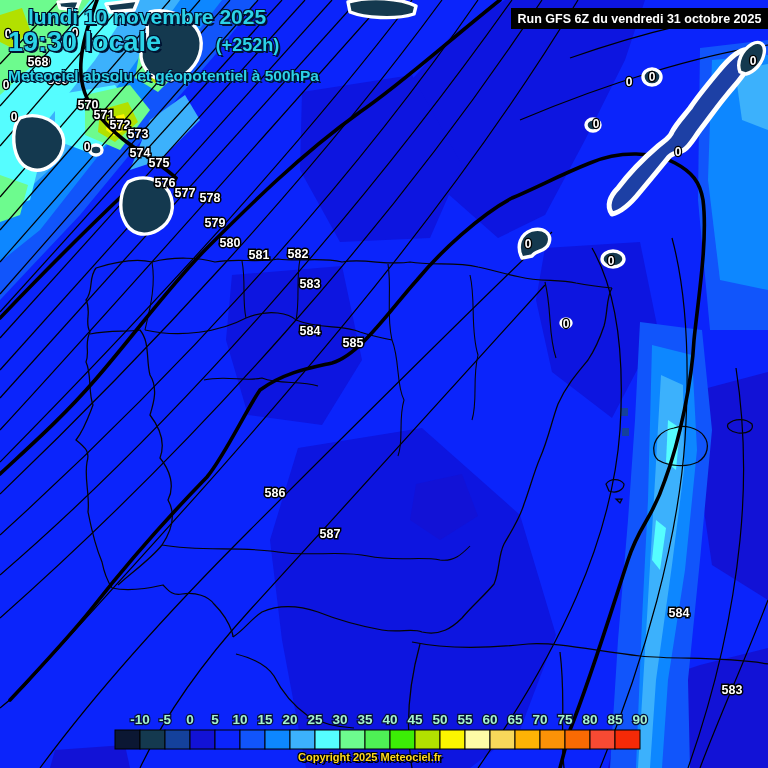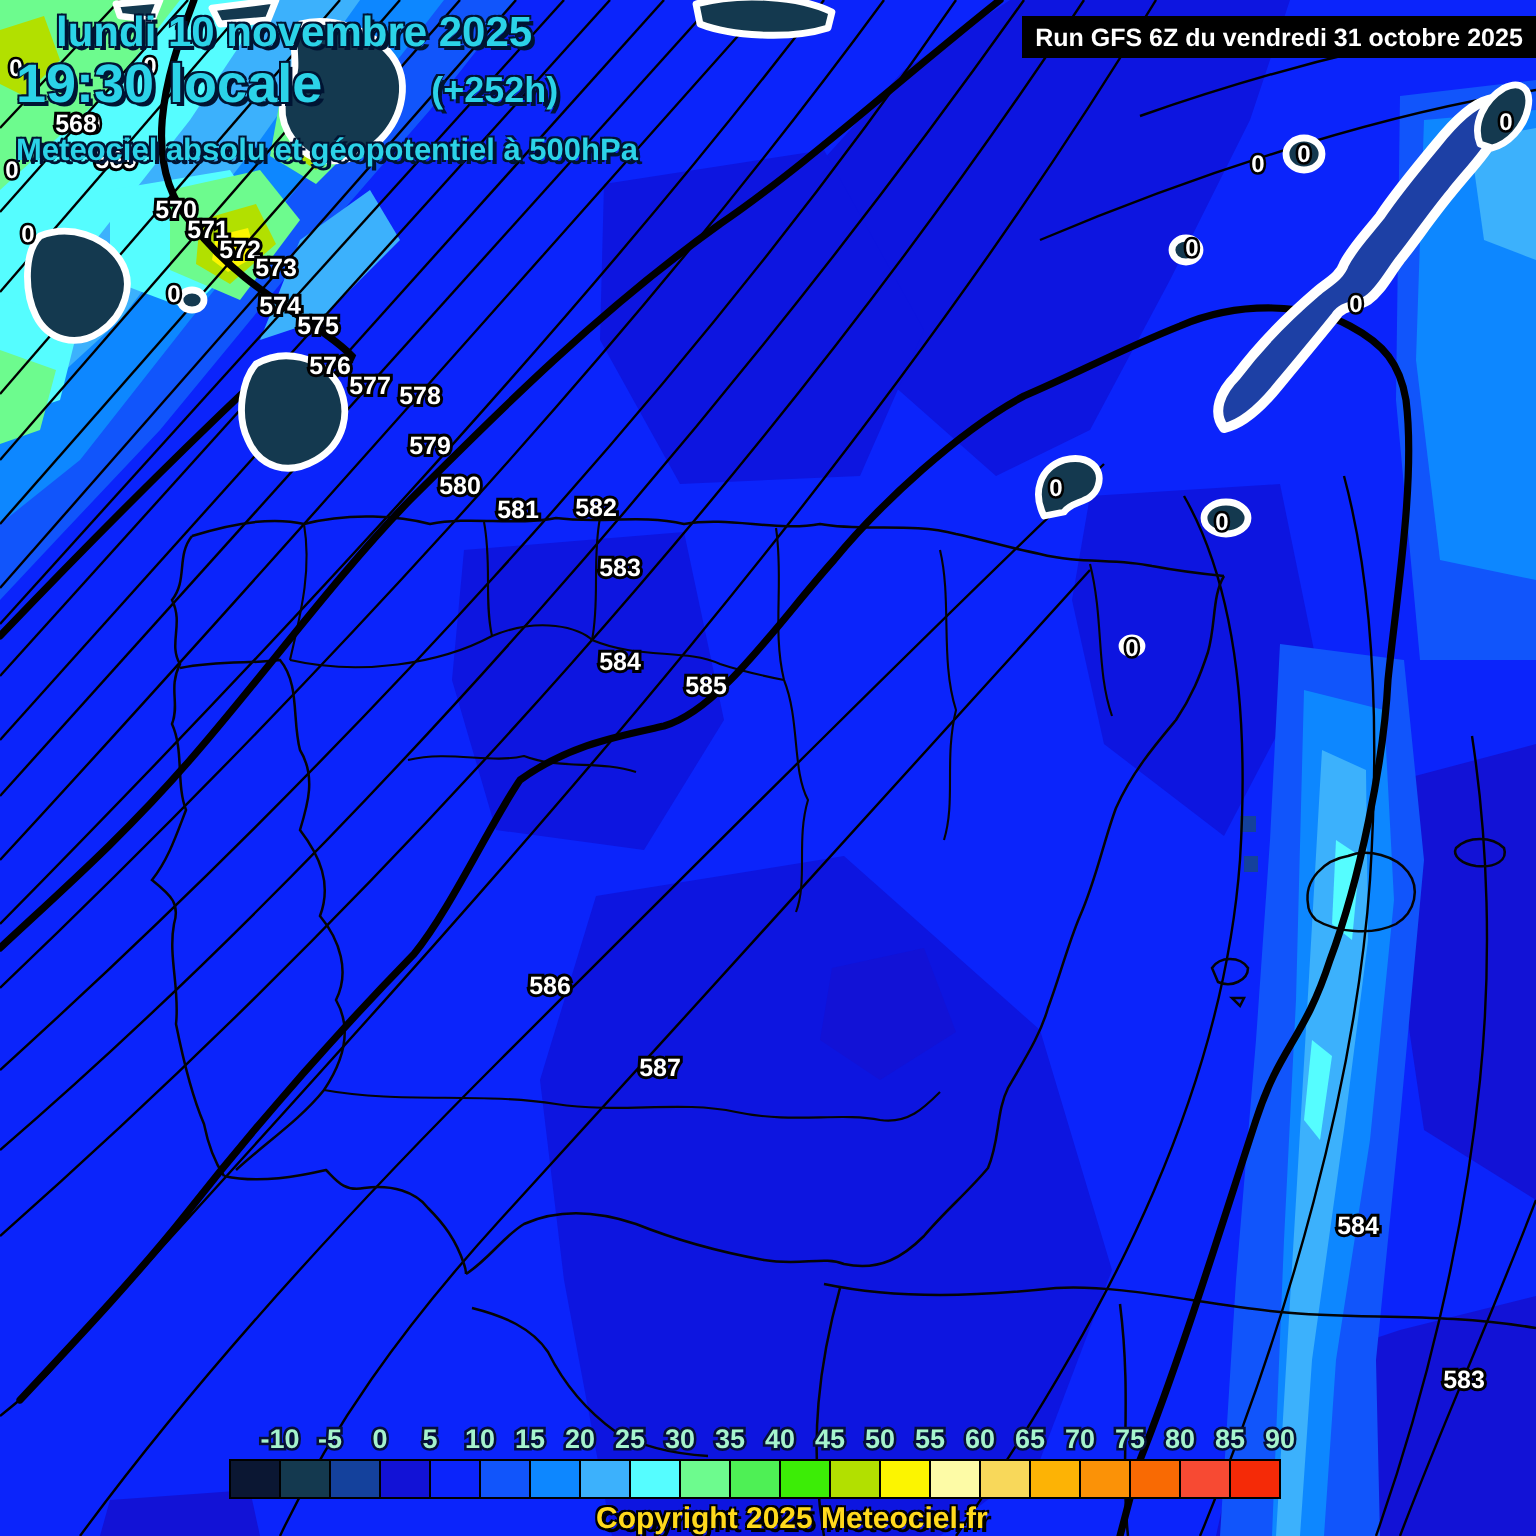--- a/index.html
+++ b/index.html
@@ -8,21 +8,21 @@
   #stage svg{position:absolute;left:0;top:0;}
   .hdr{position:absolute;left:8px;color:#2bd3e8;font-weight:bold;white-space:nowrap;
        text-shadow:-1px -1px 0 #001433,1px -1px 0 #001433,-1px 1px 0 #001433,2px 2px 0 #001433;}
   #date-line{top:5px;font-size:21px;padding-left:20px;}
   #time-line{top:27px;font-size:27px;}
   #time-line .offset{font-size:18px;margin-left:47px;}
   #subtitle{top:67px;font-size:15.5px;}
   #run-box{position:absolute;right:0;top:8px;width:257px;height:21px;background:#000;
            display:flex;align-items:center;justify-content:center;text-align:right;}
   #run-box span{color:#fff;font-weight:bold;font-size:12.5px;white-space:nowrap;}
-  #copyright{position:absolute;left:298px;top:751px;color:#ffd91c;font-weight:bold;font-size:15px;
+  #copyright{position:absolute;left:298px;top:751px;color:#ffd91c;font-weight:bold;font-size:11px;
              text-shadow:-1px -1px 0 #000,1px -1px 0 #000,-1px 1px 0 #000,2px 2px 0 #000;}
   .glabel{fill:#fff;stroke:#000;stroke-width:3px;paint-order:stroke;font-weight:bold;font-size:12.5px;
           font-family:"Liberation Sans",sans-serif;text-anchor:middle;}
   .zlabel{fill:#fff;stroke:#000;stroke-width:2.6px;paint-order:stroke;font-weight:bold;font-size:12px;
           font-family:"Liberation Sans",sans-serif;text-anchor:middle;}
   .slabel{fill:#a5f3cd;stroke:#061038;stroke-width:2.6px;paint-order:stroke;font-weight:bold;font-size:13.5px;
           font-family:"Liberation Sans",sans-serif;text-anchor:middle;}
 </style>
 </head>
 <body>

